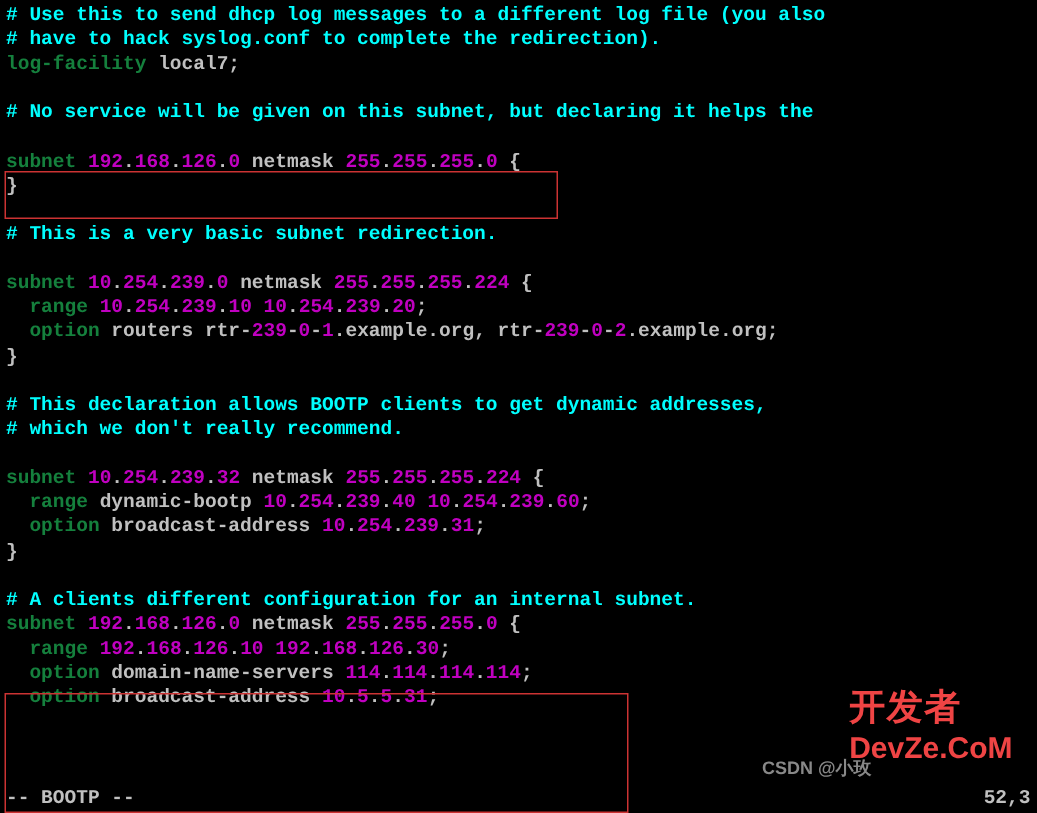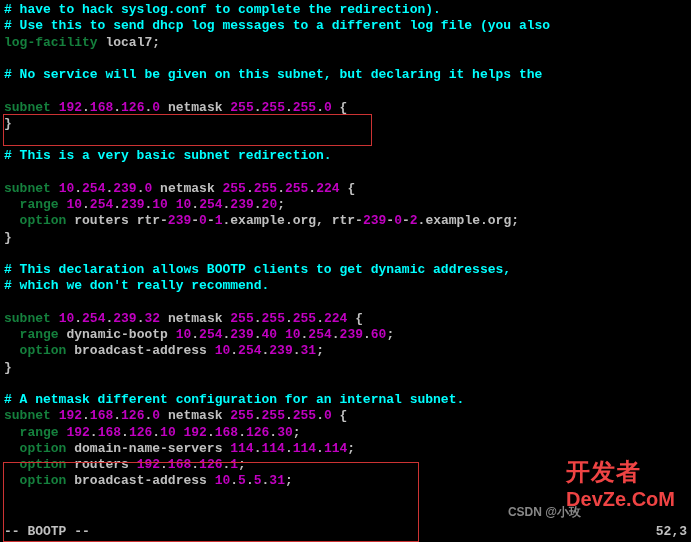--- a/index.html
+++ b/index.html
@@ -59,22 +59,22 @@
       font-size: 12px;
       color: #888;
       z-index: 2;
     }
     .content { position: relative; z-index: 3; }
   </style>
 </head>
 <body>
 
 <div class="content" id="content">
+    <div class="line comment"># Use this to send dhcp log messages to a different log file (you also</div>
     <div class="line comment"># have to hack syslog.conf to complete the redirection).</div>
-    <div class="line comment"># Use this to send dhcp log messages to a different log file (you also</div>
     <div class="line"><span class="keyword">log-facility</span><span class="code"> local7;</span></div>
     <div class="line code"> </div>
     <div class="line comment"># No service will be given on this subnet, but declaring it helps the</div>
     <div class="line code"> </div>
     <div class="line"><span class="keyword">subnet</span><span class="code"> </span><span class="number">192</span><span class="code">.</span><span class="number">168</span><span class="code">.</span><span class="number">126</span><span class="code">.</span><span class="number">0</span><span class="code"> netmask </span><span class="number">255</span><span class="code">.</span><span class="number">255</span><span class="code">.</span><span class="number">255</span><span class="code">.</span><span class="number">0</span><span class="code"> {</span></div>
     <div class="line code">}</div>
     <div class="line code"> </div>
     <div class="line comment"># This is a very basic subnet redirection.</div>
     <div class="line code"> </div>
     <div class="line"><span class="keyword">subnet</span><span class="code"> </span><span class="number">10</span><span class="code">.</span><span class="number">254</span><span class="code">.</span><span class="number">239</span><span class="code">.</span><span class="number">0</span><span class="code"> netmask </span><span class="number">255</span><span class="code">.</span><span class="number">255</span><span class="code">.</span><span class="number">255</span><span class="code">.</span><span class="number">224</span><span class="code"> {</span></div>
@@ -83,25 +83,24 @@
     <div class="line code">}</div>
     <div class="line code"> </div>
     <div class="line comment"># This declaration allows BOOTP clients to get dynamic addresses,</div>
     <div class="line comment"># which we don't really recommend.</div>
     <div class="line code"> </div>
     <div class="line"><span class="keyword">subnet</span><span class="code"> </span><span class="number">10</span><span class="code">.</span><span class="number">254</span><span class="code">.</span><span class="number">239</span><span class="code">.</span><span class="number">32</span><span class="code"> netmask </span><span class="number">255</span><span class="code">.</span><span class="number">255</span><span class="code">.</span><span class="number">255</span><span class="code">.</span><span class="number">224</span><span class="code"> {</span></div>
     <div class="line"><span class="code">  </span><span class="keyword">range</span><span class="code"> dynamic-bootp </span><span class="number">10</span><span class="code">.</span><span class="number">254</span><span class="code">.</span><span class="number">239</span><span class="code">.</span><span class="number">40</span><span class="code"> </span><span class="number">10</span><span class="code">.</span><span class="number">254</span><span class="code">.</span><span class="number">239</span><span class="code">.</span><span class="number">60</span><span class="code">;</span></div>
     <div class="line"><span class="code">  </span><span class="keyword">option</span><span class="code"> broadcast-address </span><span class="number">10</span><span class="code">.</span><span class="number">254</span><span class="code">.</span><span class="number">239</span><span class="code">.</span><span class="number">31</span><span class="code">;</span></div>
     <div class="line code">}</div>
     <div class="line code"> </div>
-    <div class="line comment"># A netmask different configuration for an internal subnet.</div>
+    <div class="line comment"># A clients different configuration for an internal subnet.</div>
     <div class="line"><span class="keyword">subnet</span><span class="code"> </span><span class="number">192</span><span class="code">.</span><span class="number">168</span><span class="code">.</span><span class="number">126</span><span class="code">.</span><span class="number">0</span><span class="code"> netmask </span><span class="number">255</span><span class="code">.</span><span class="number">255</span><span class="code">.</span><span class="number">255</span><span class="code">.</span><span class="number">0</span><span class="code"> {</span></div>
     <div class="line"><span class="code">  </span><span class="keyword">range</span><span class="code"> </span><span class="number">192</span><span class="code">.</span><span class="number">168</span><span class="code">.</span><span class="number">126</span><span class="code">.</span><span class="number">10</span><span class="code"> </span><span class="number">192</span><span class="code">.</span><span class="number">168</span><span class="code">.</span><span class="number">126</span><span class="code">.</span><span class="number">30</span><span class="code">;</span></div>
     <div class="line"><span class="code">  </span><span class="keyword">option</span><span class="code"> domain-name-servers </span><span class="number">114</span><span class="code">.</span><span class="number">114</span><span class="code">.</span><span class="number">114</span><span class="code">.</span><span class="number">114</span><span class="code">;</span></div>
-    <div class="line"><span class="code">  </span><span class="keyword">option</span><span class="code"> routers </span><span class="number">192</span><span class="code">.</span><span class="number">168</span><span class="code">.</span><span class="number">126</span><span class="code">.</span><span class="number">1</span><span class="code">;</span></div>
     <div class="line"><span class="code">  </span><span class="keyword">option</span><span class="code"> broadcast-address </span><span class="number">10</span><span class="code">.</span><span class="number">5</span><span class="code">.</span><span class="number">5</span><span class="code">.</span><span class="number">31</span><span class="code">;</span></div>
   </div>
 
 <div class="highlight-box box1"></div>
 <div class="highlight-box box2"></div>
 
 <div class="watermark2">CSDN @小玫</div>
 <div class="watermark1">
   <span>开发者</span>
   <span class="sub">DevZe.CoM</span>

